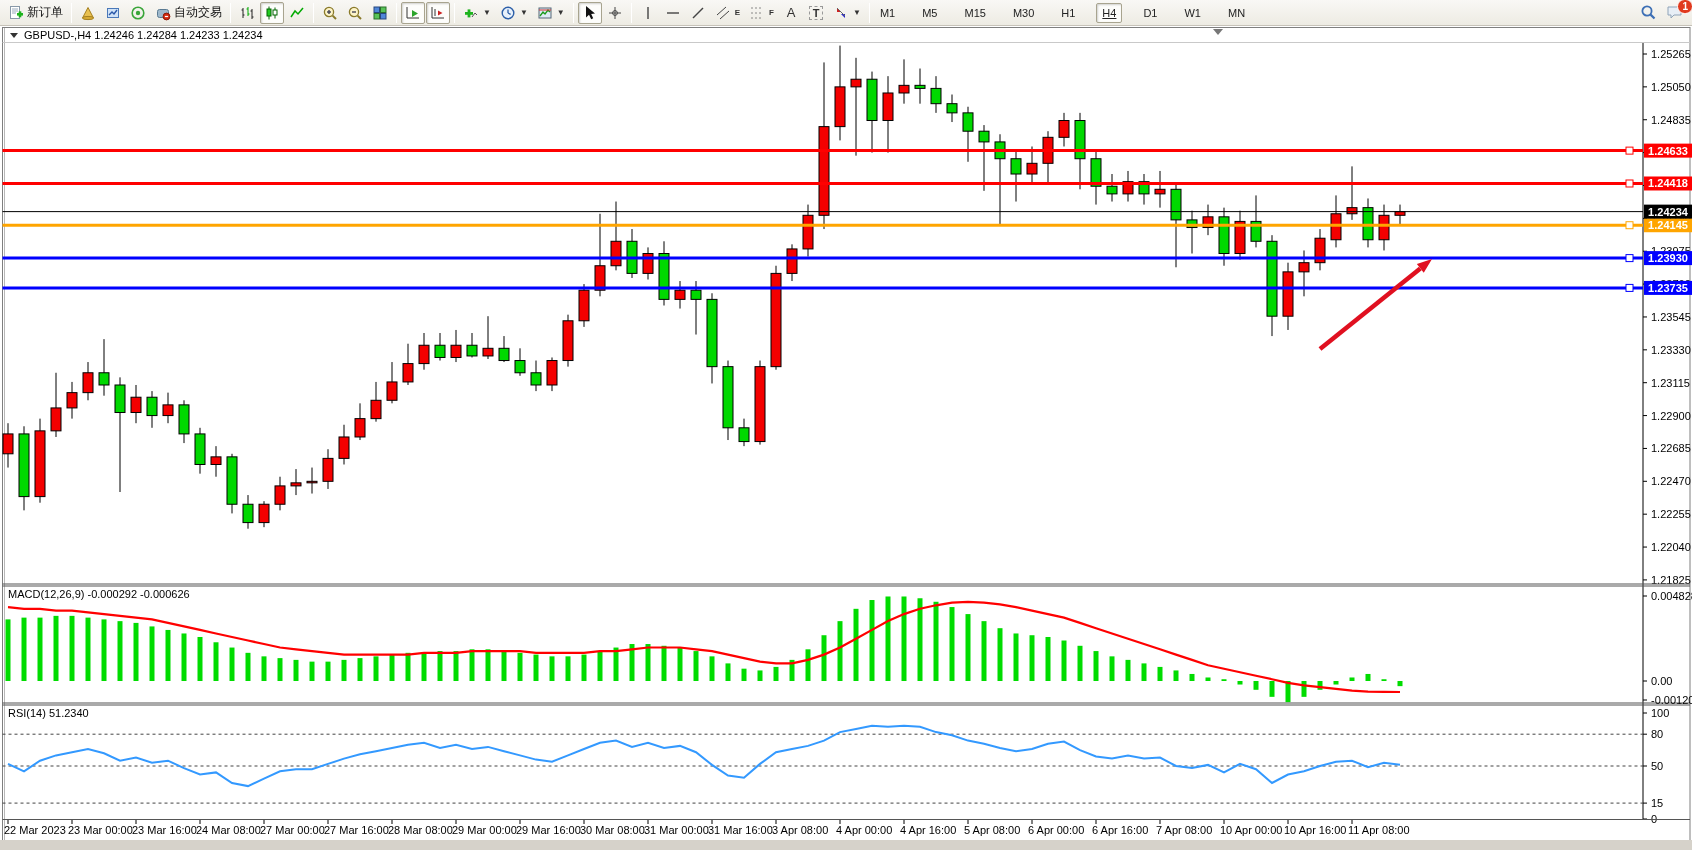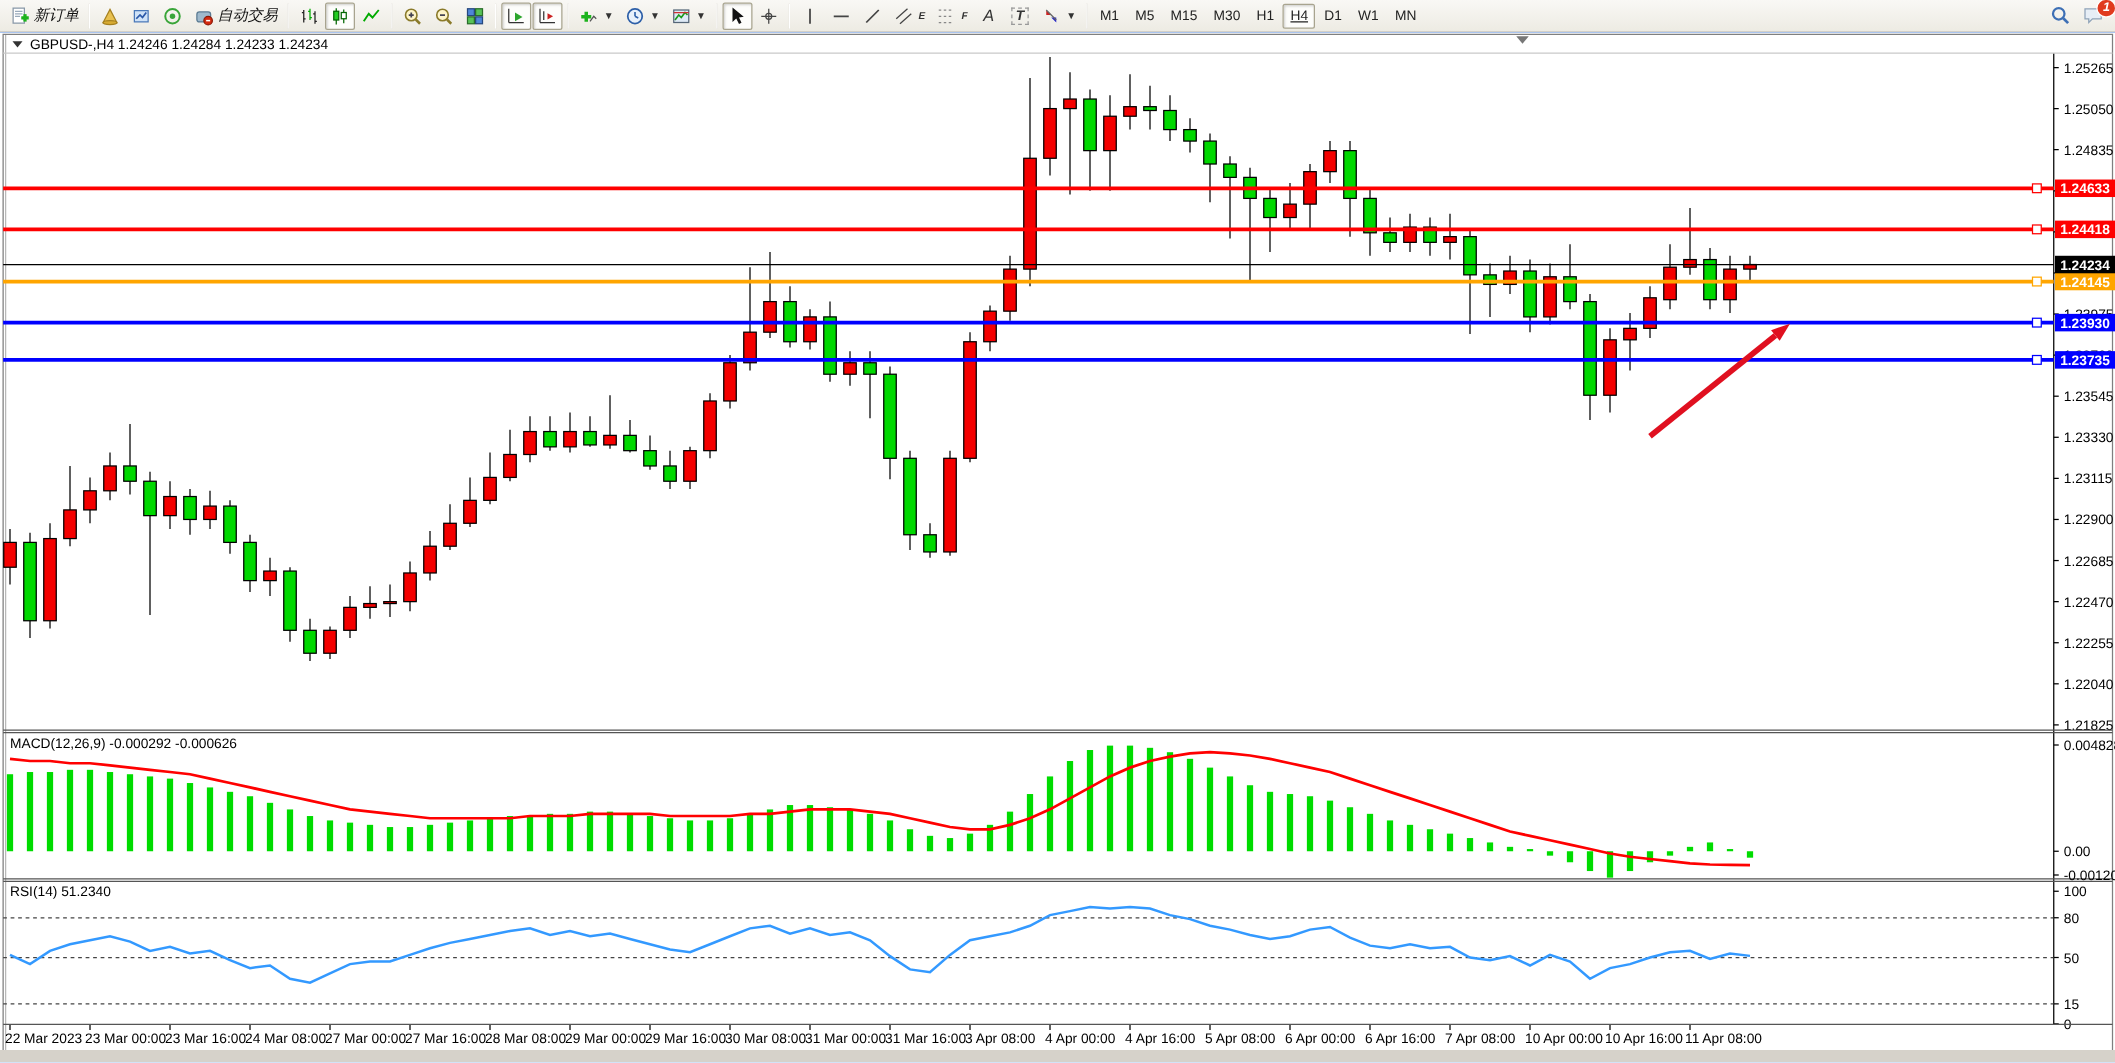--- a/index.html
+++ b/index.html
@@ -4,36 +4,36 @@
 <style>
   * { margin:0; padding:0; box-sizing:border-box; }
   html,body { width:1692px; height:850px; overflow:hidden; background:#fff;
     font-family:"Liberation Sans", sans-serif; }
   
   .toolbar { height:26px; width:1692px; display:flex; align-items:center;
     background:linear-gradient(#f9f8f5,#edebe3); border-bottom:1px solid #c6c2b8;
     padding:0 4px; gap:1px; }
   .tbtn { height:22px; min-width:24px; display:flex; align-items:center; justify-content:center;
     gap:3px; padding:0 3px; border:1px solid transparent; border-radius:2px;
-    font-size:12px; color:#111; background:transparent; cursor:default;font-style:italic; }
+    font-size:12px; color:#111; background:transparent; cursor:default; }
   .tbtn.pressed { border:1px solid #a8a48f; background:#fdfdfb;
     box-shadow:inset 1px 1px 2px rgba(0,0,0,.18); }
   .sep { width:1px; height:20px; background:#c9c5ba; border-right:1px solid #fff; margin:0 3px; }
   .caret { font-size:8px; color:#333; margin-left:1px; }
   .glyph { font-size:12px; color:#333; font-weight:bold; }
   .tfbtn { height:20px; padding:0 5px; font-size:11px; color:#222; display:flex; align-items:center;
     border:1px solid transparent; border-radius:2px; }
   .tfbtn.pressed { border:1px solid #a8a48f; background:#fdfdfb;
     box-shadow:inset 1px 1px 2px rgba(0,0,0,.18);text-decoration:underline; }
   .spacer { flex:1; }
   .chatwrap { position:relative; }
   .badge { position:absolute; top:-4px; right:-6px; background:#e03a1e; color:#fff;
     border-radius:8px; font-size:10px; font-weight:bold; padding:1px 4px; border:1px solid #fff; }
   
-  #chartbox { position:relative; width:1692px; height:824px; background:#3b82f6; }
+  #chartbox { position:relative; width:1692px; height:824px; background:#eab308; }
   svg text { font-family:"Liberation Sans", sans-serif; }
 </style>
 </head>
 <body>
 
 <div class="toolbar">
   <div class="tbtn">
     <svg width="16" height="16">
       <rect x="2.5" y="1.5" width="9" height="12" fill="#fff" stroke="#8898a8"></rect>
       <line x1="4" y1="4" x2="10" y2="4" stroke="#9ab"></line>
@@ -215,21 +215,21 @@
   </div>
   <div class="tbtn">
     <svg width="16" height="16">
       <polygon points="4,3 8,7 4,7" fill="#c22"></polygon>
         <polygon points="12,13 8,9 12,9" fill="#22c"></polygon>
       <line x1="4" y1="3" x2="12" y2="11" stroke="#666"></line>
     </svg>
     <span class="caret">▼</span>
   </div>
   <div class="sep"></div>
-  <div id="tfbar" style="display:flex;align-items:flex-end;gap:1px">
+  <div id="tfbar" style="display:flex;align-items:flex-end;gap:15px">
       <div class="tfbtn">M1</div>
       <div class="tfbtn">M5</div>
       <div class="tfbtn">M15</div>
       <div class="tfbtn">M30</div>
       <div class="tfbtn">H1</div>
       <div class="tfbtn pressed">H4</div>
       <div class="tfbtn">D1</div>
       <div class="tfbtn">W1</div>
       <div class="tfbtn">MN</div>
     </div>

